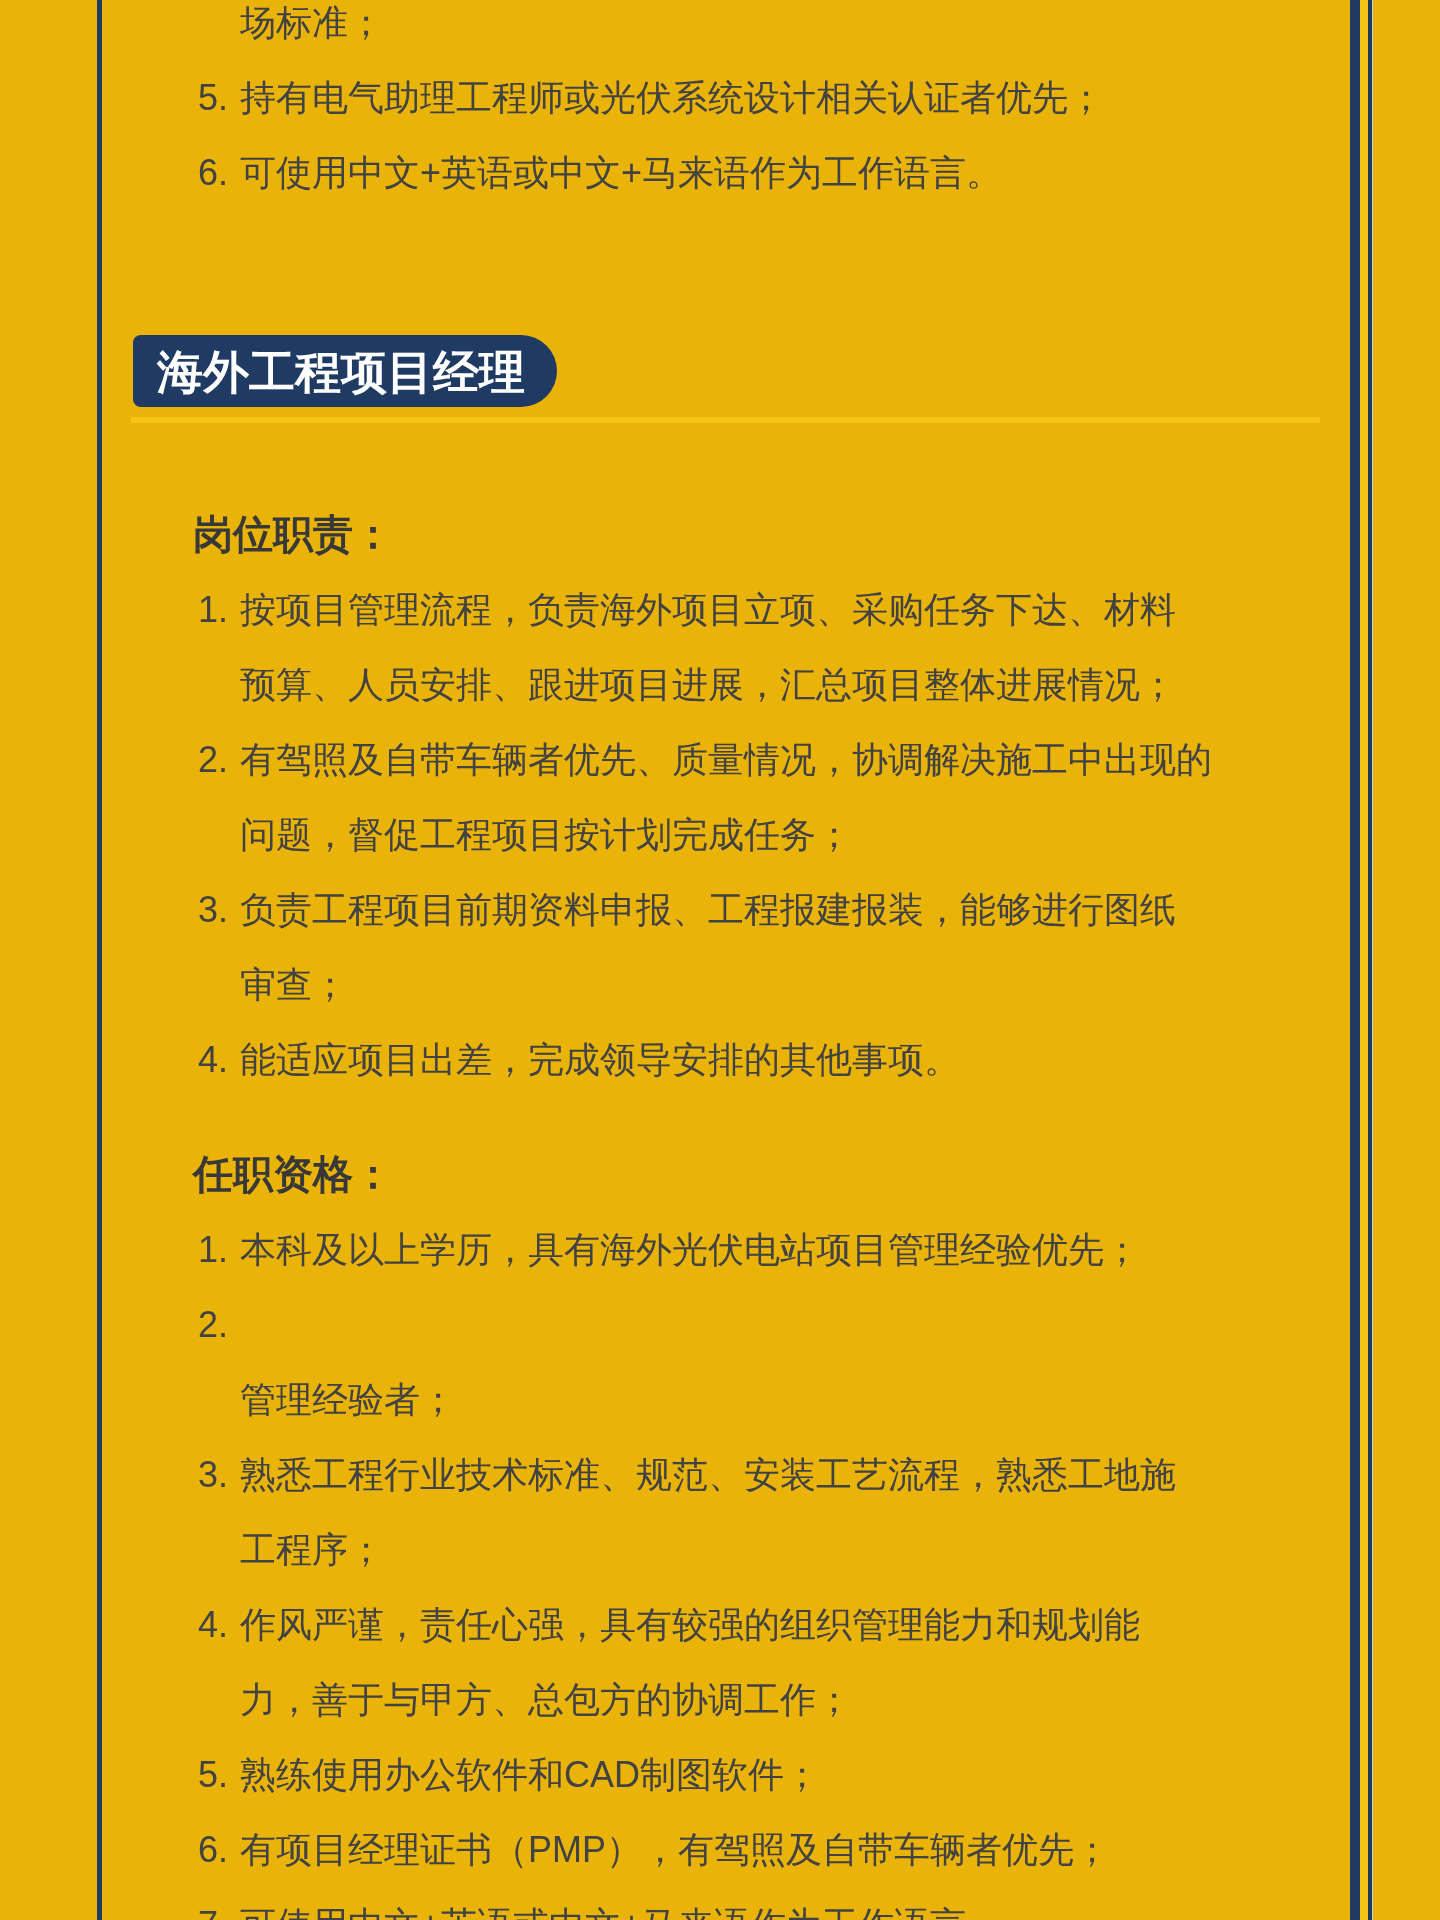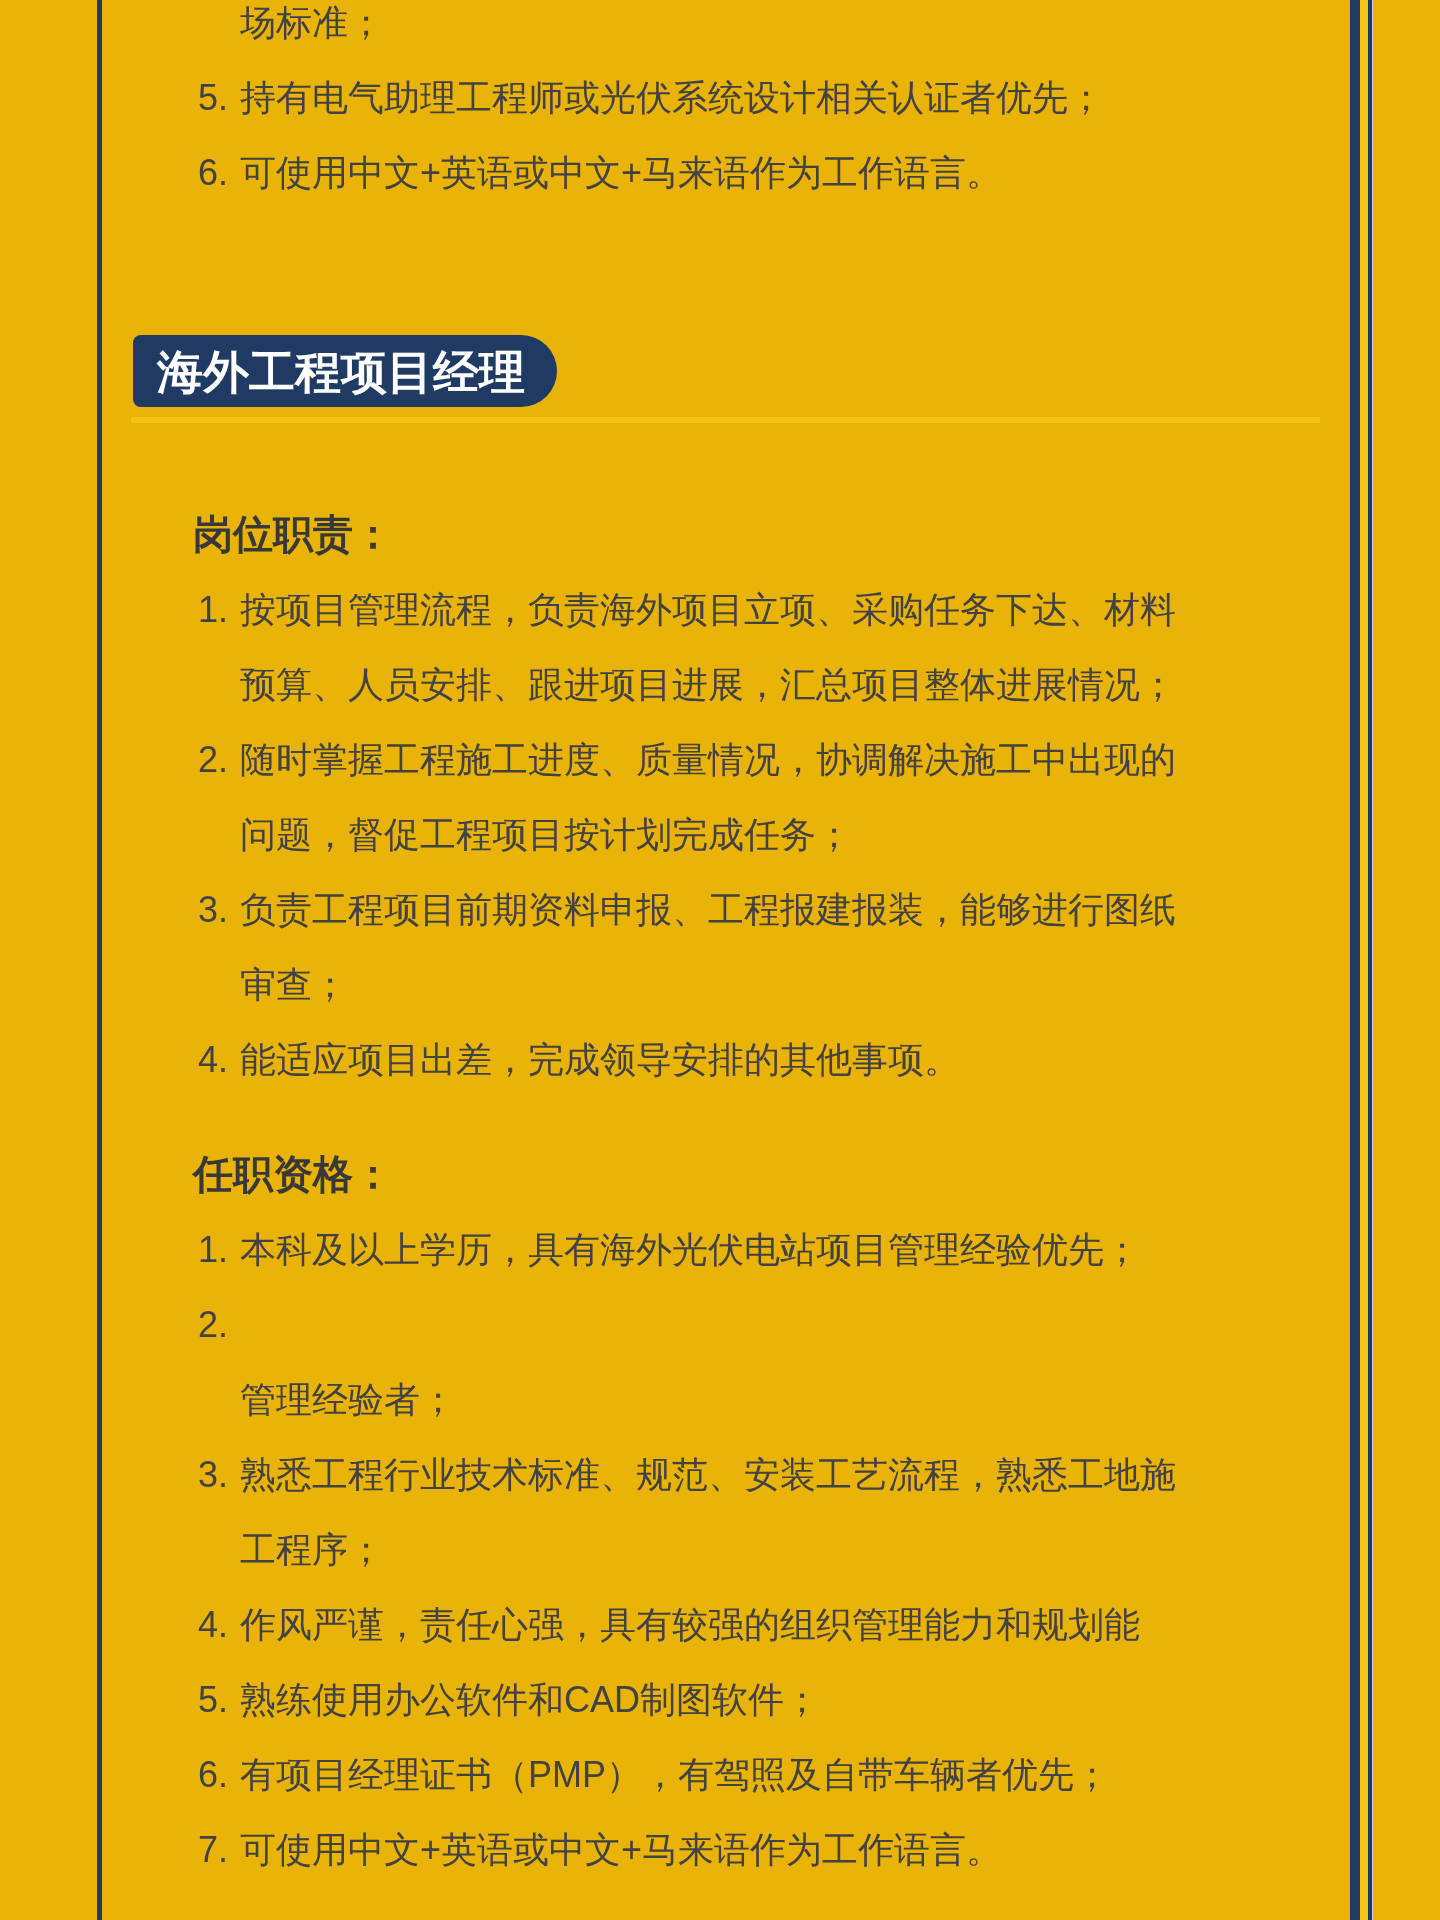--- a/index.html
+++ b/index.html
@@ -88,21 +88,21 @@
     </div>
     <div class="row">
       <span class="num">1.</span>
       <span class="txt">按项目管理流程，负责海外项目立项、采购任务下达、材料</span>
     </div>
     <div class="row">
       <span class="txt">预算、人员安排、跟进项目进展，汇总项目整体进展情况；</span>
     </div>
     <div class="row">
       <span class="num">2.</span>
-      <span class="txt">随时掌握工程施工进度、质量情况，协调解决施工中出现的</span>
+      <span class="txt">有驾照及自带车辆者优先、质量情况，协调解决施工中出现的</span>
     </div>
     <div class="row">
       <span class="txt">问题，督促工程项目按计划完成任务；</span>
     </div>
     <div class="row">
       <span class="num">3.</span>
       <span class="txt">负责工程项目前期资料申报、工程报建报装，能够进行图纸</span>
     </div>
     <div class="row">
       <span class="txt">审查；</span>
@@ -132,20 +132,23 @@
       <span class="txt">熟悉工程行业技术标准、规范、安装工艺流程，熟悉工地施</span>
     </div>
     <div class="row">
       <span class="txt">工程序；</span>
     </div>
     <div class="row">
       <span class="num">4.</span>
       <span class="txt">作风严谨，责任心强，具有较强的组织管理能力和规划能</span>
     </div>
     <div class="row">
+      <span class="txt">力，善于与甲方、总包方的协调工作；</span>
+    </div>
+    <div class="row">
       <span class="num">5.</span>
       <span class="txt">熟练使用办公软件和CAD制图软件；</span>
     </div>
     <div class="row">
       <span class="num">6.</span>
       <span class="txt">有项目经理证书（PMP），有驾照及自带车辆者优先；</span>
     </div>
     <div class="row">
       <span class="num">7.</span>
       <span class="txt">可使用中文+英语或中文+马来语作为工作语言。</span>

